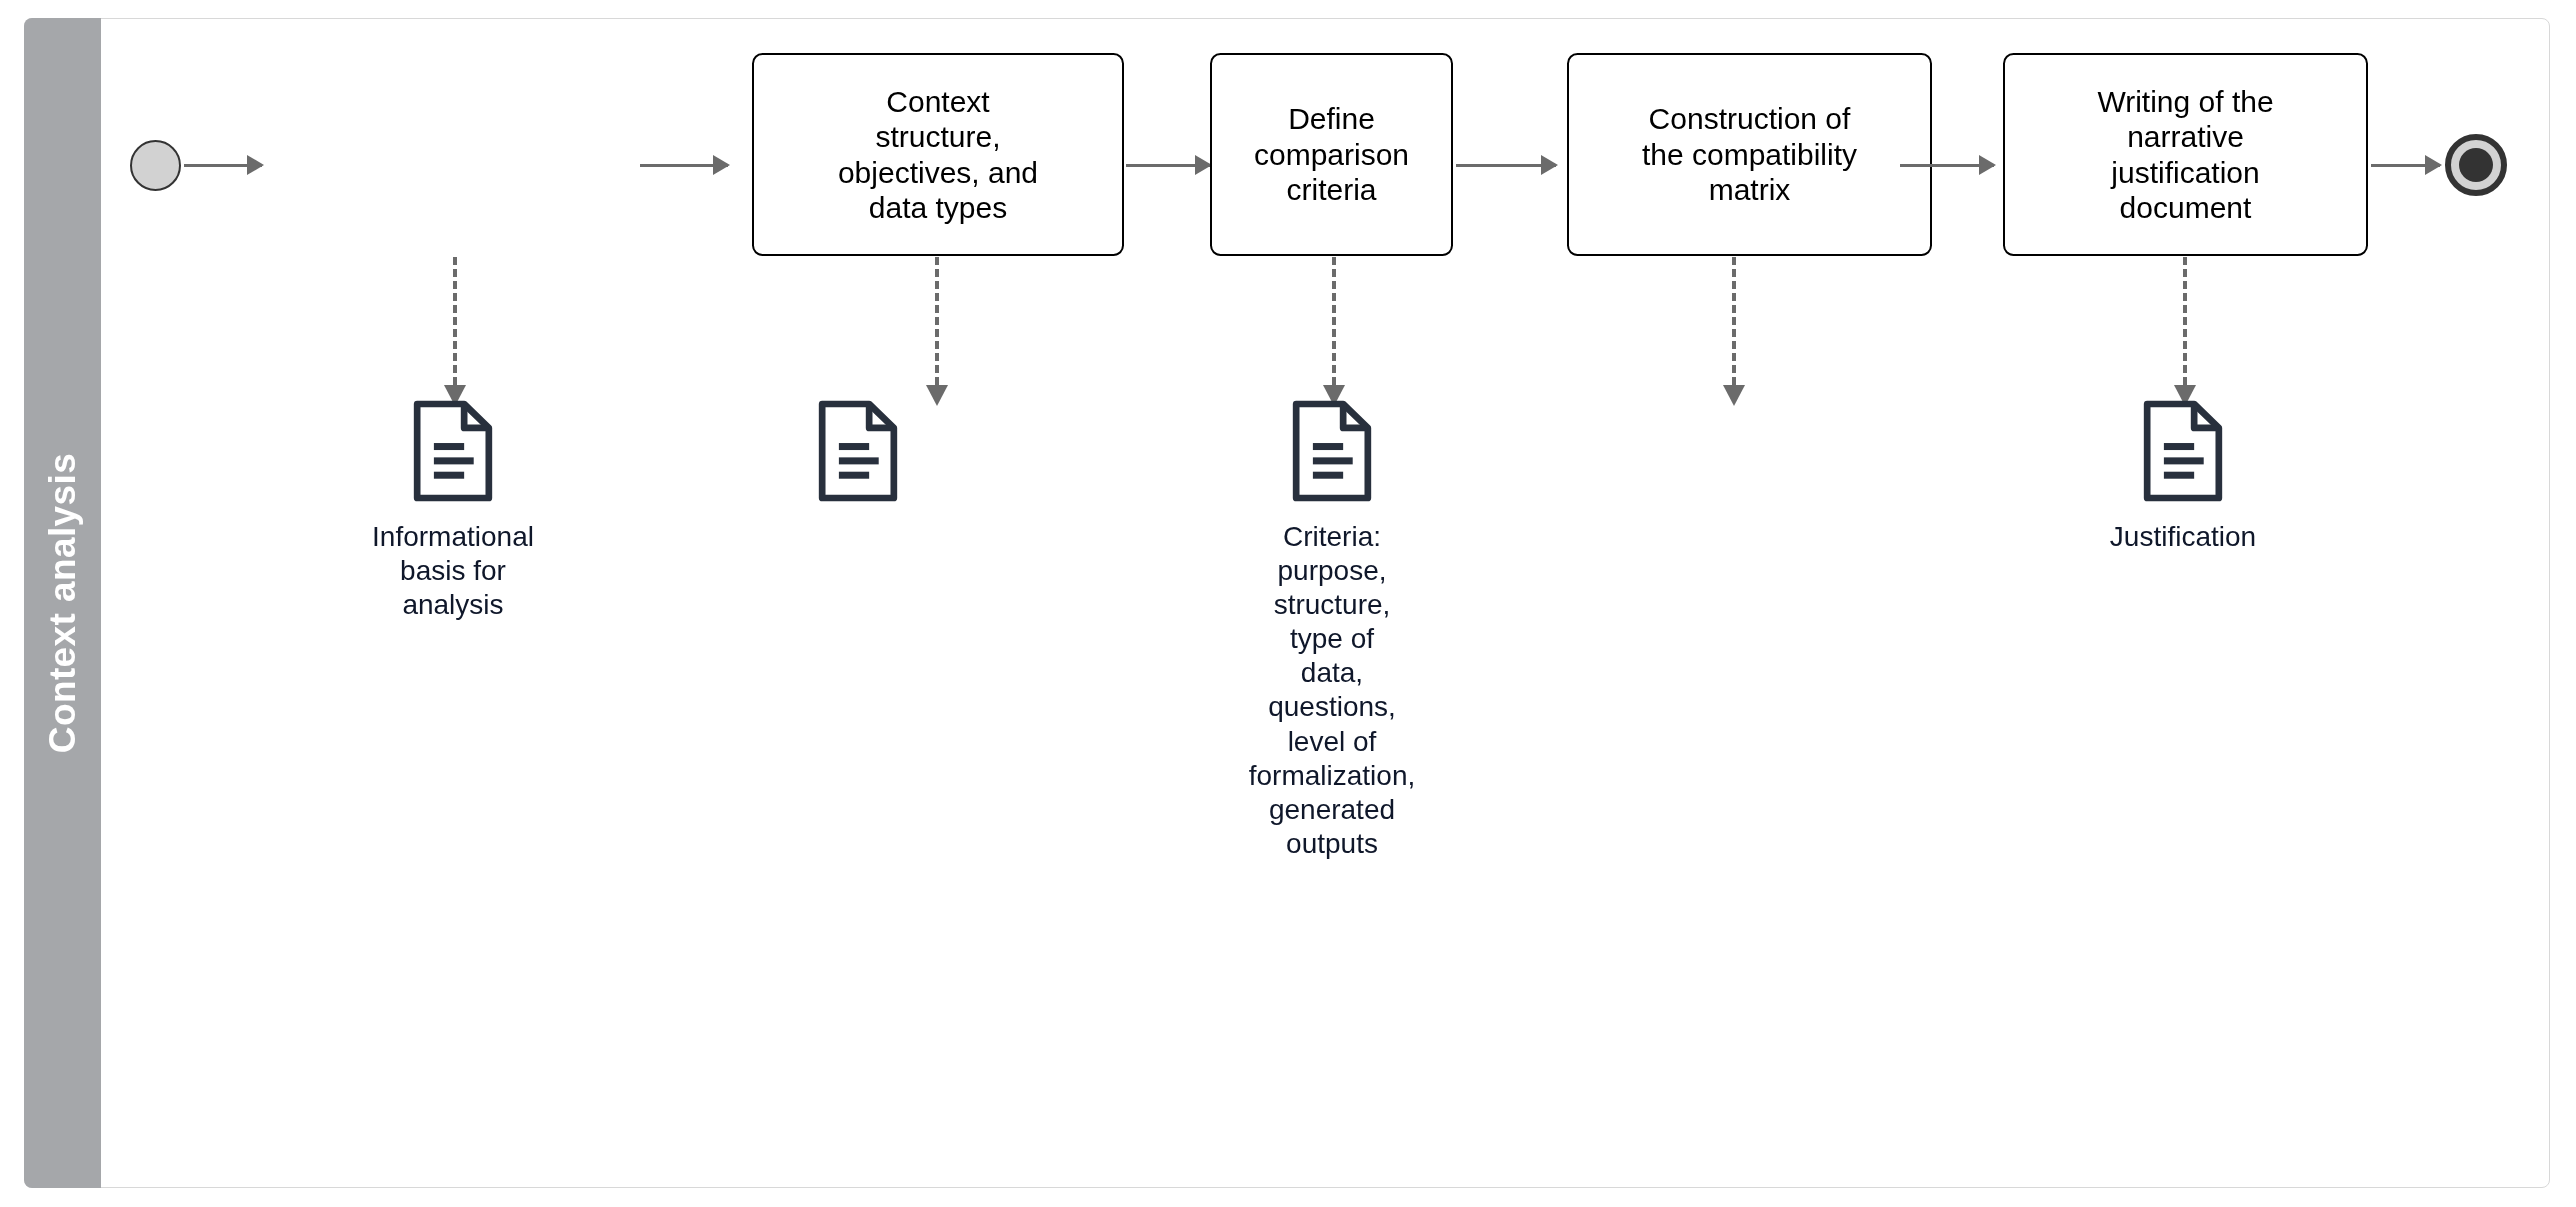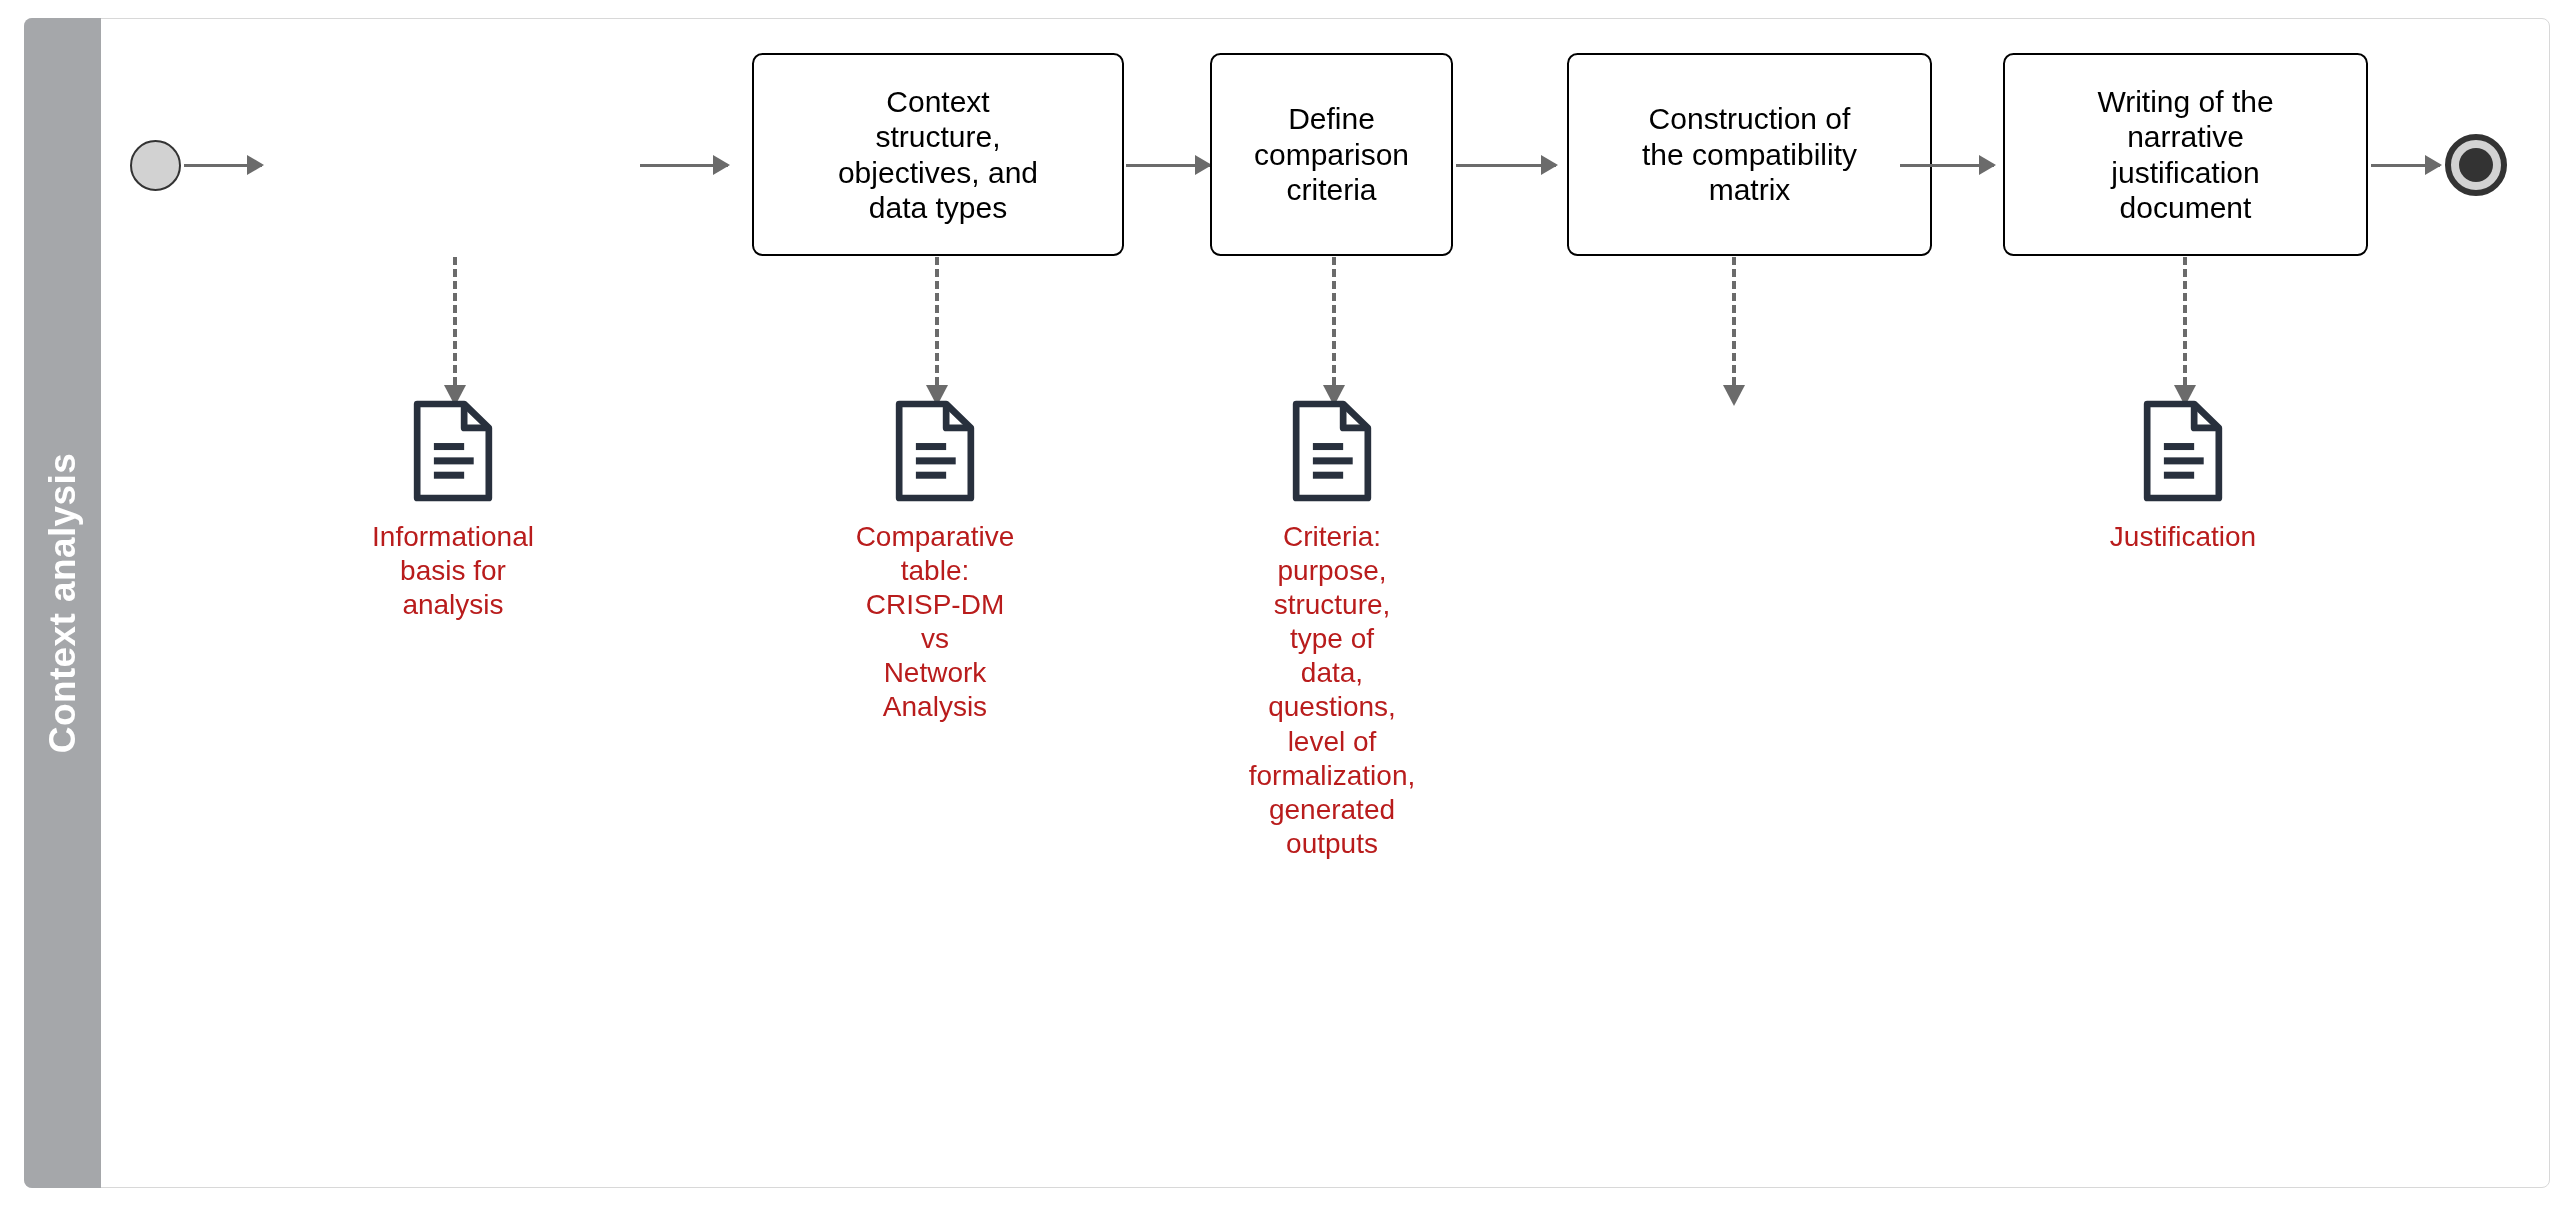--- a/index.html
+++ b/index.html
@@ -61,21 +61,21 @@
     content:"";position:absolute;left:-12.8px;bottom:-21px;
     width:0;height:0;
     border-top:21px solid #6b6b6b;
     border-left:11.2px solid transparent;border-right:11.2px solid transparent;
   }
 
   
   .data-object{position:absolute;display:flex;flex-direction:column;align-items:center;}
   .doc-icon{width:86px;height:102px;display:block;}
   .doc-caption{
-    margin-top:17.6px;text-align:center;color:#b91c1c;font-size:28px;line-height:1.22;
+    margin-top:17.6px;text-align:center;color:#0f172a;font-size:28px;line-height:1.22;
     font-family:"Liberation Sans",sans-serif;white-space:pre-line;width:240px;
   }
 </style>
 </head>
 <body>
 
 <div id="canvas">
 
   <div class="pool"></div>
 
@@ -140,26 +140,20 @@
   </div>
 
   <div class="data-object" style="left:815px;top:400px;">
     <svg class="doc-icon" viewBox="0 0 54 64">
       <path d="M4.5 2.5 H34 L49.5 17.5 V61.5 H4.5 Z" fill="#ffffff" stroke="#28303d" stroke-width="4.2" stroke-linejoin="round"></path>
       <path d="M34 2.5 V17.5 H49.5" fill="none" stroke="#28303d" stroke-width="4.2" stroke-linejoin="round"></path>
       <rect x="15" y="27" width="19" height="4.4" fill="#28303d"></rect>
       <rect x="15" y="36" width="25" height="4.4" fill="#28303d"></rect>
       <rect x="15" y="45" width="19" height="4.4" fill="#28303d"></rect>
     </svg>
-    <div class="doc-caption">Comparative
-table:
-CRISP-DM
-vs
-Network
-Analysis</div>
   </div>
 
   <div class="data-object" style="left:1212px;top:400px;align-items:center;">
     <svg class="doc-icon" viewBox="0 0 54 64">
       <path d="M4.5 2.5 H34 L49.5 17.5 V61.5 H4.5 Z" fill="#ffffff" stroke="#28303d" stroke-width="4.2" stroke-linejoin="round"></path>
       <path d="M34 2.5 V17.5 H49.5" fill="none" stroke="#28303d" stroke-width="4.2" stroke-linejoin="round"></path>
       <rect x="15" y="27" width="19" height="4.4" fill="#28303d"></rect>
       <rect x="15" y="36" width="25" height="4.4" fill="#28303d"></rect>
       <rect x="15" y="45" width="19" height="4.4" fill="#28303d"></rect>
     </svg>

